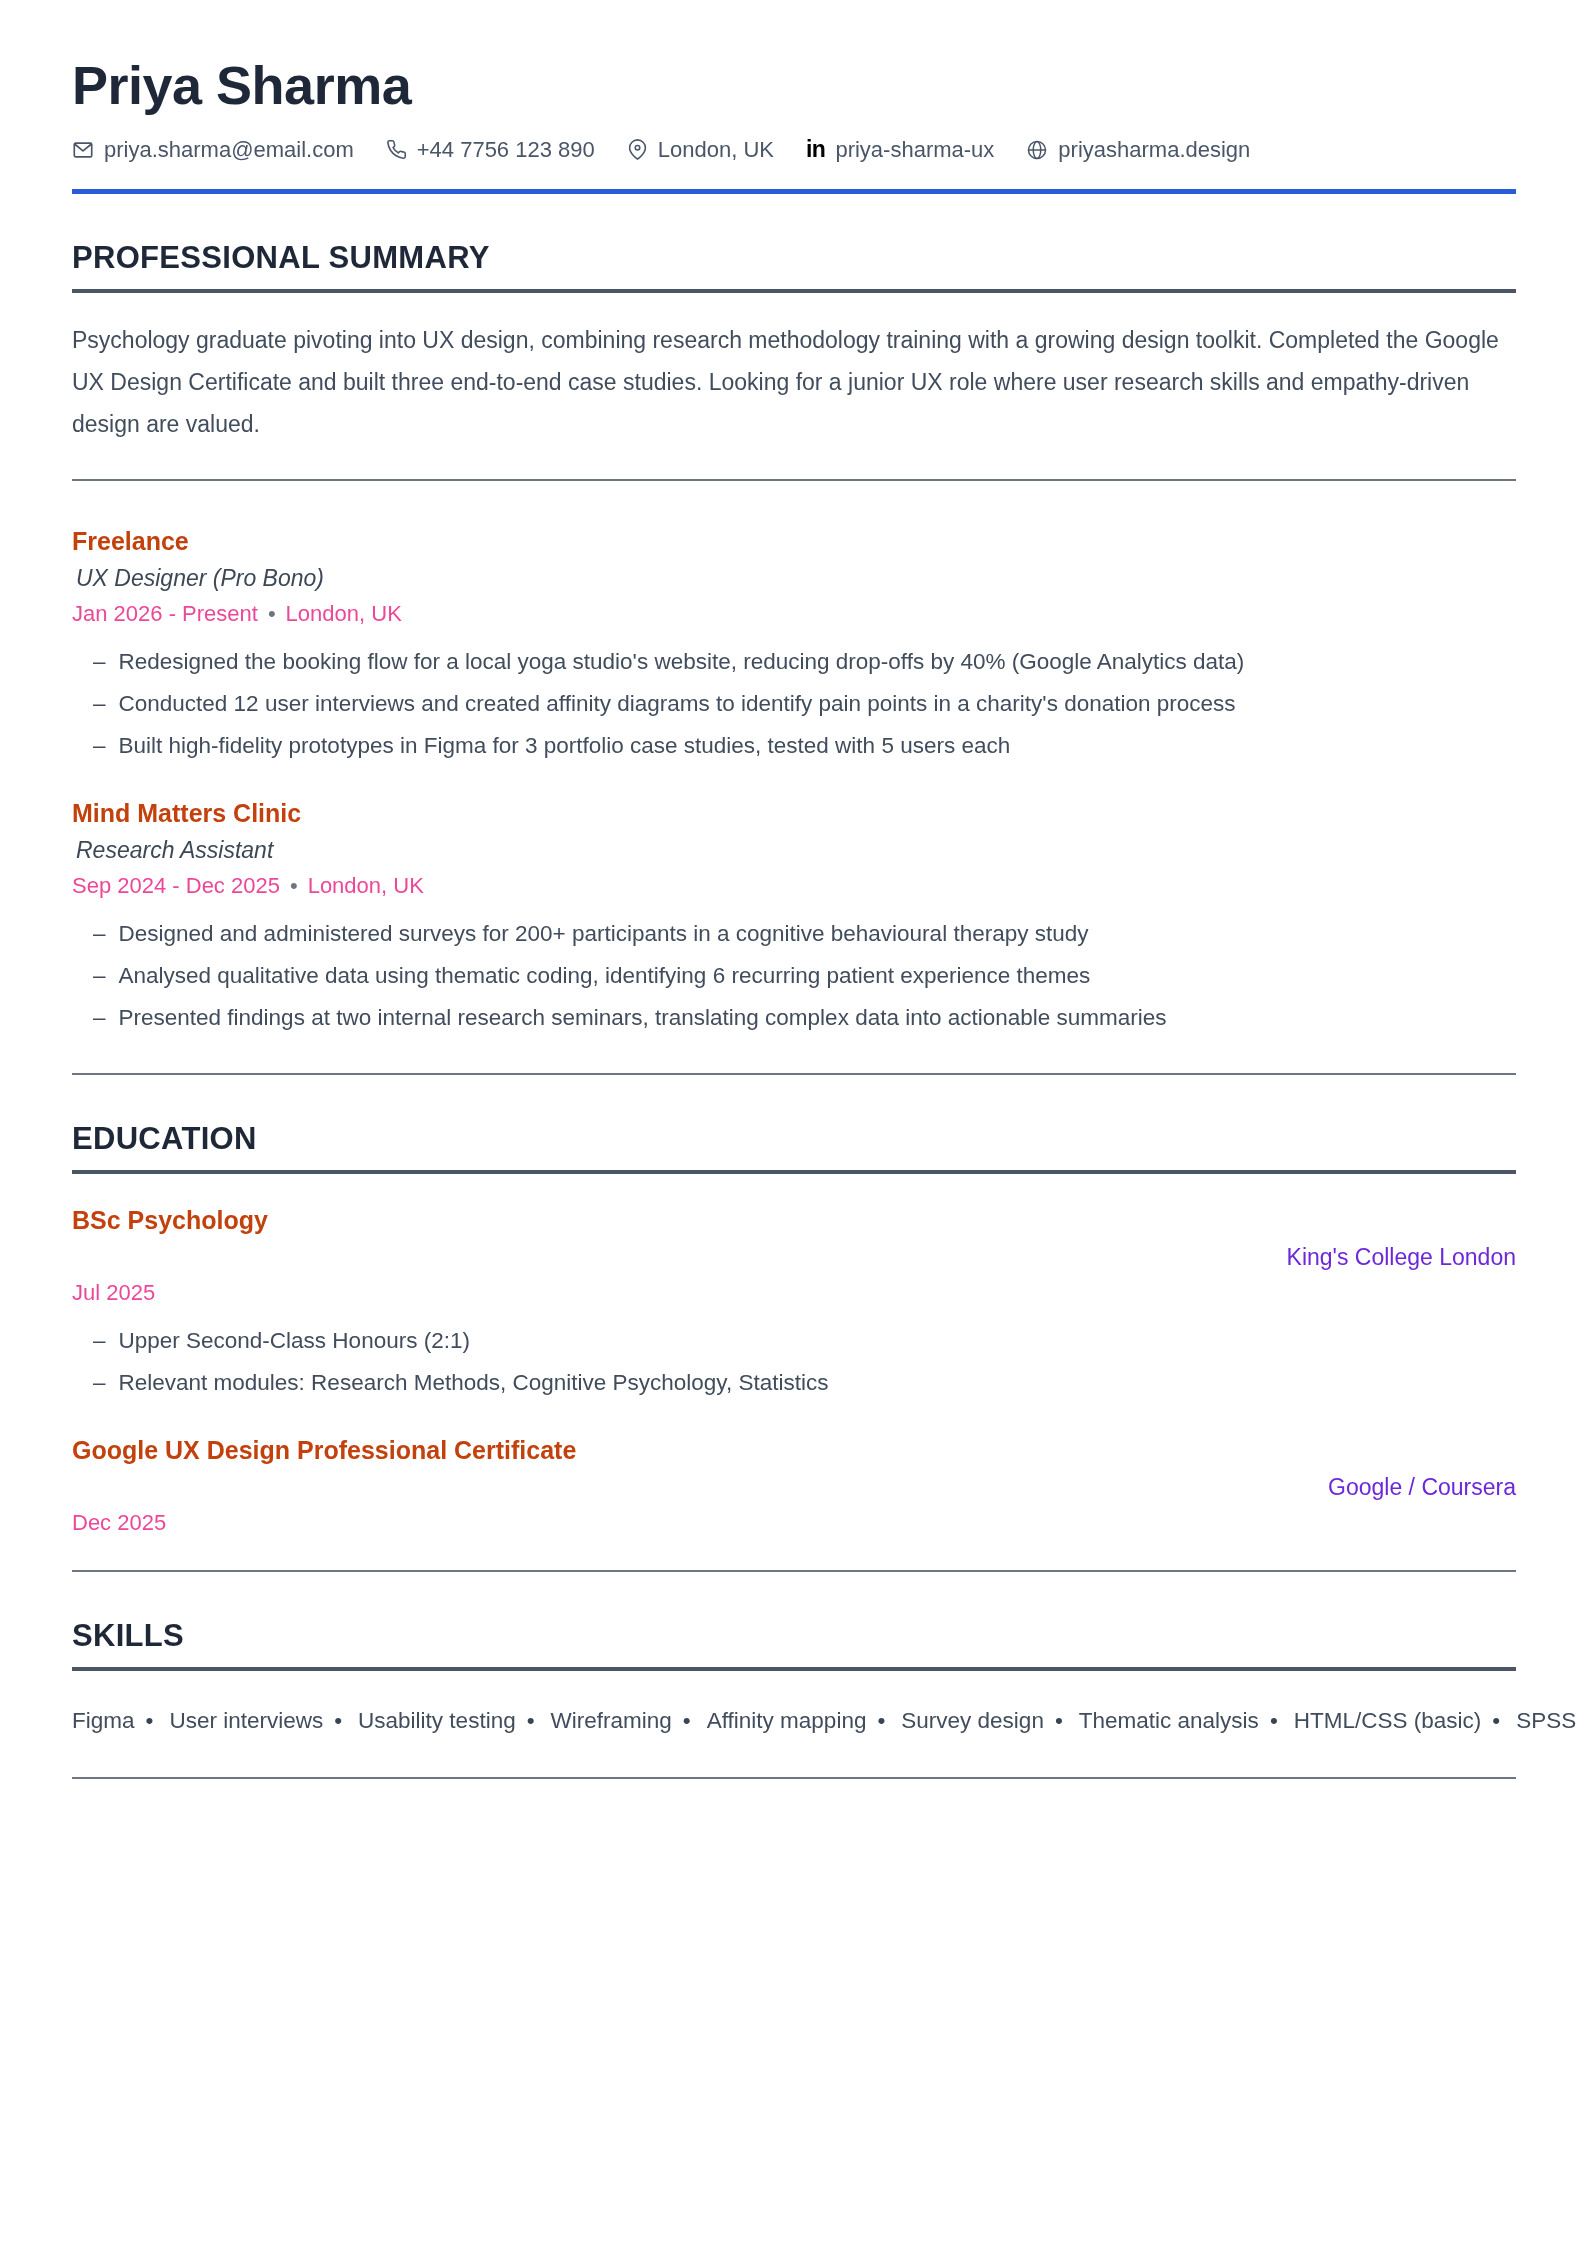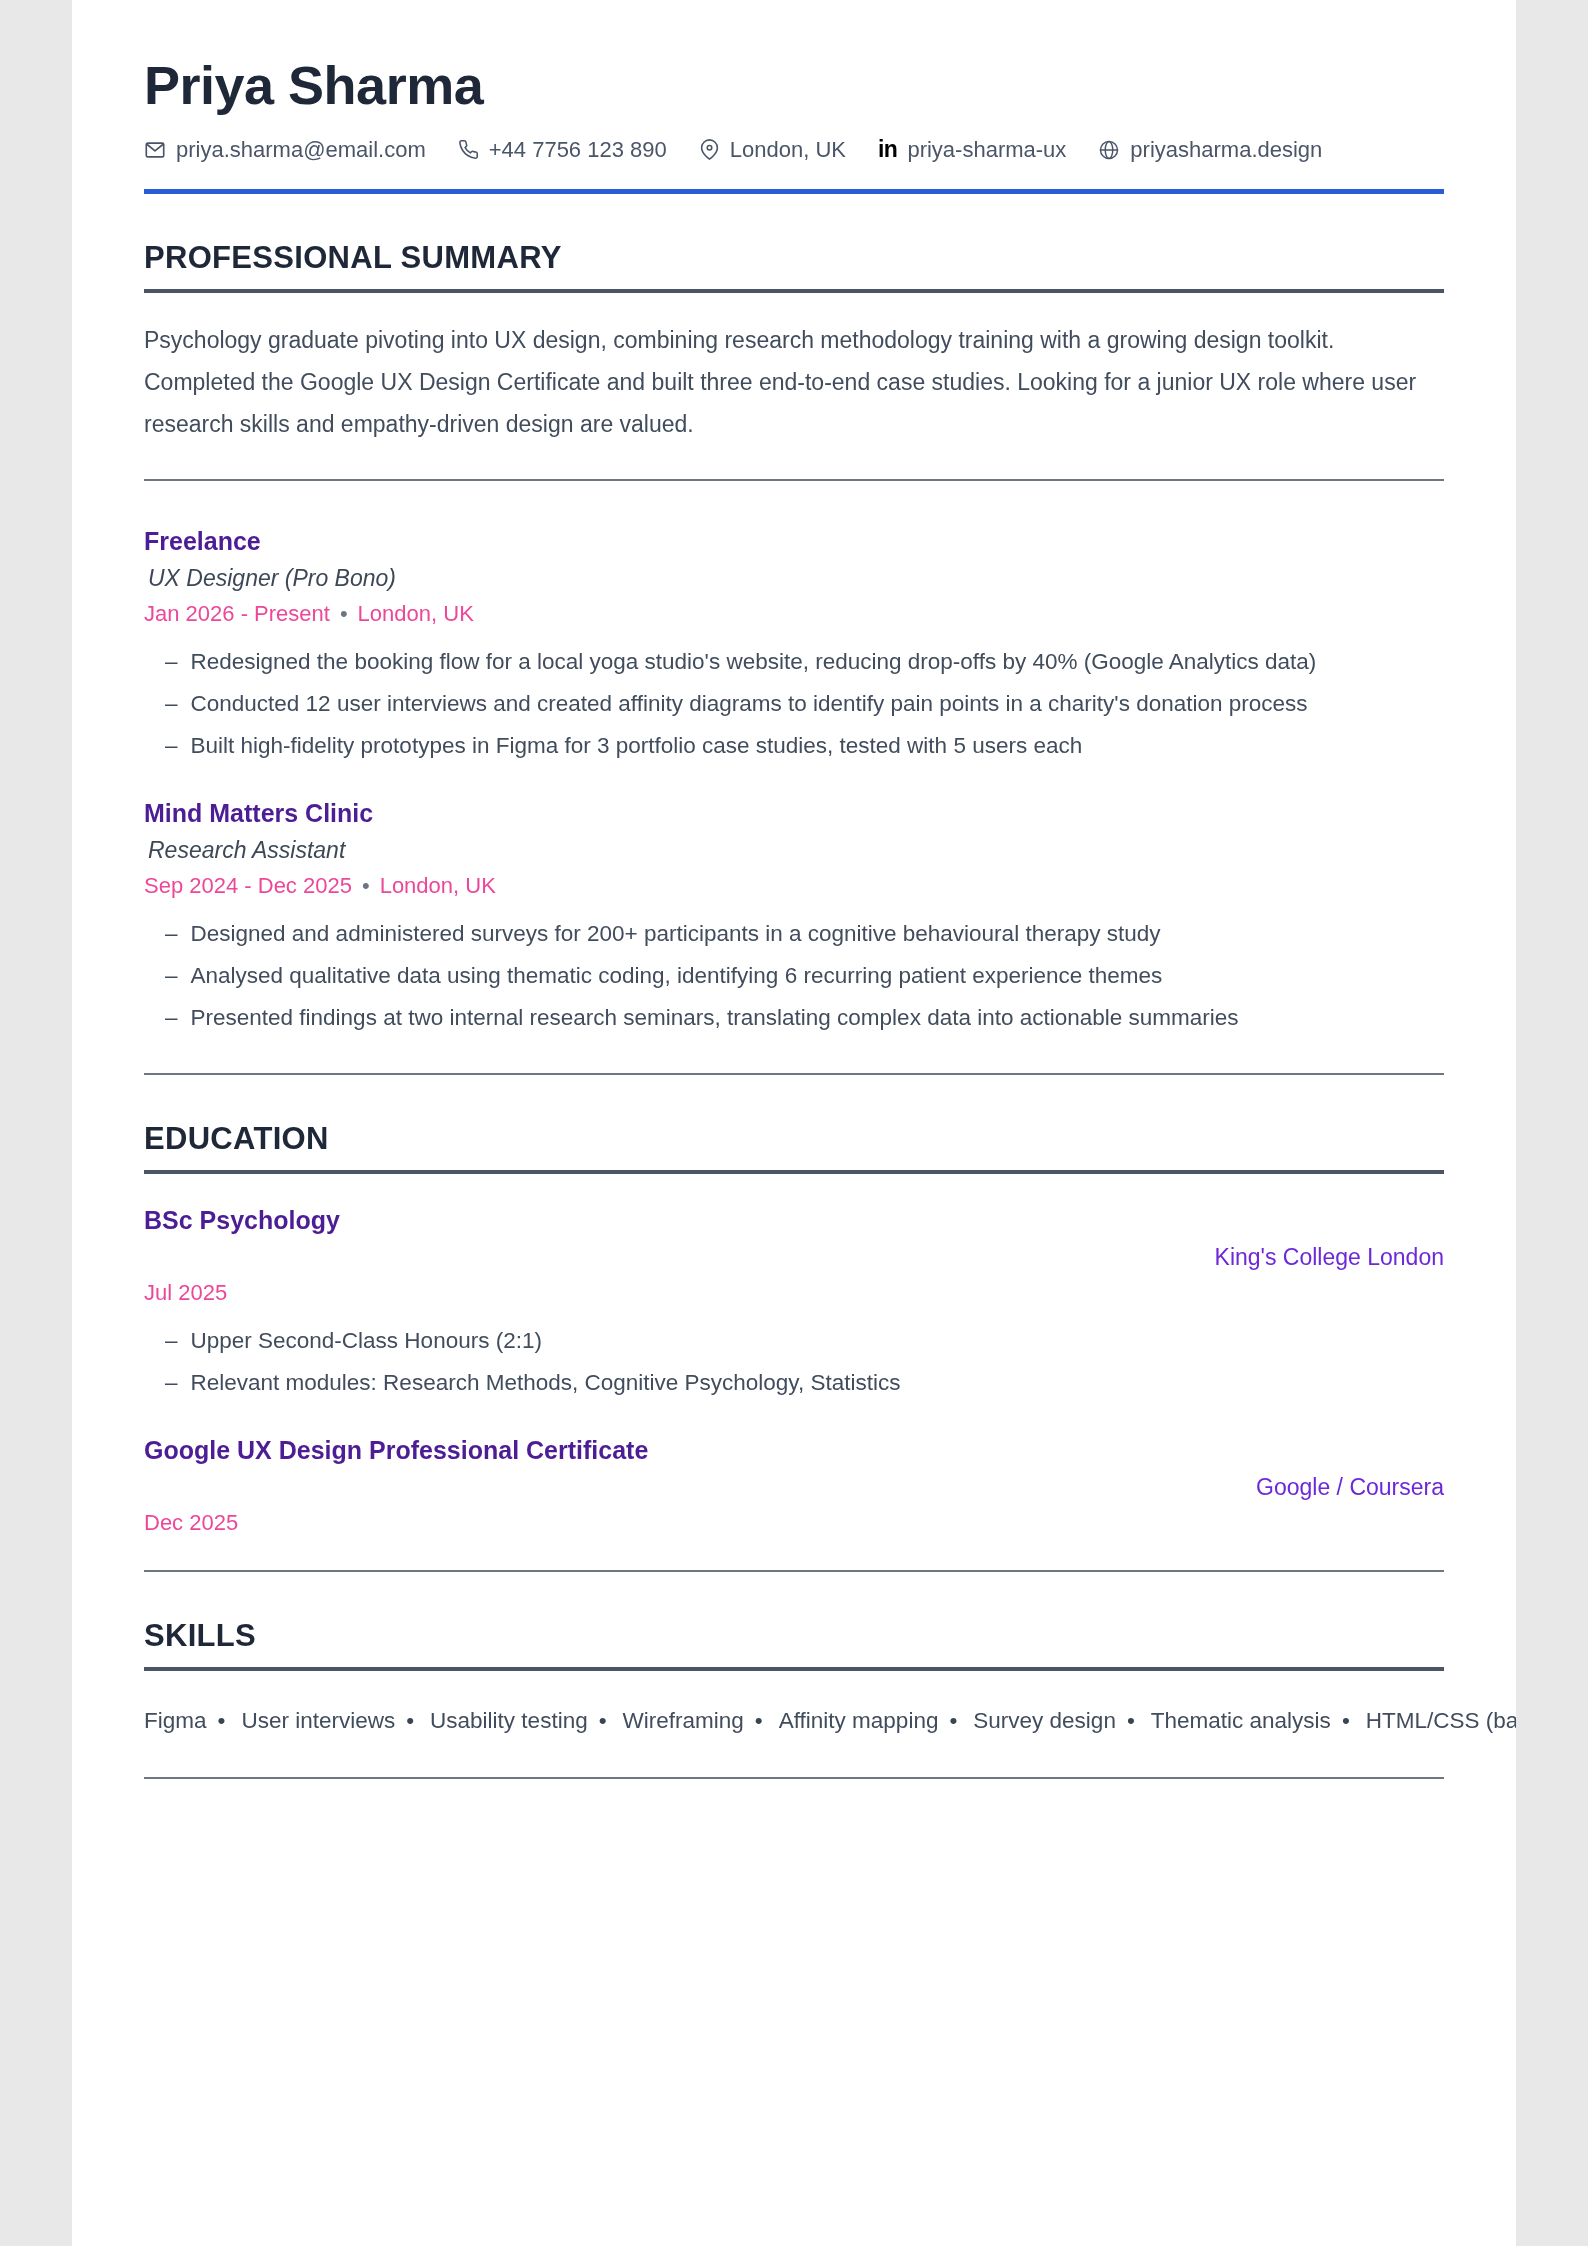--- a/index.html
+++ b/index.html
@@ -1,17 +1,17 @@
 <!DOCTYPE html>
 <html><head>
 <meta charset="utf-8">
 <style>
   html,body { margin:0; padding:0; background:#e8e8e8; }
   .page {
-    width:1444px; height:2246px; box-sizing:border-box;
+    width:1588px; height:2246px; box-sizing:border-box;
     margin:0 auto; background:#ffffff;
     padding:54px 72px 0 72px;
     font-family:"Liberation Sans","DejaVu Sans",sans-serif;
     color:#414c5c; overflow:hidden;
   }
 
   
   .name {
     margin:0; font-size:54px; line-height:1.15; font-weight:700;
     color:#1f2838; letter-spacing:-0.5px;
@@ -31,21 +31,21 @@
     margin:0; font-size:31px; font-weight:700; color:#1f2838;
     padding-bottom:13px; border-bottom:4px solid #4b5564; letter-spacing:0.3px;
   }
   .section-sep { border:none; border-top:2px solid #6e7781; margin:34px 0 0 0; }
 
   
   .summary-text { margin:26px 0 0 0; font-size:23px; line-height:42px; color:#414c5c; }
 
   
   .entry { margin-top:32px; }
-  .entry-company { margin:0; font-size:25px; font-weight:700; color:#4c1d95; }
+  .entry-company { margin:0; font-size:25px; font-weight:700; color:#c2410c; }
   .entry-role   { margin:9px 0 0 4px; font-size:23px; font-style:italic; color:#3d4856; }
   .entry-school { margin:9px 0 0 0; font-size:23px; color:#6d28d9;text-align:right; }
   .entry-date   { margin:9px 0 0 0; font-size:22px; color:#ec4899; }
   .entry-loc::before { content:"\2022"; margin:0 10px; color:#6d7582; }
 
   .bullets { list-style:none; margin:14px 0 0 0; padding:0 0 0 21px; }
   .bullets li { display:flex; font-size:22.5px; line-height:42px; color:#414c5c; }
   .bullets li::before { content:"\2013"; margin-right:13px; flex:0 0 auto; }
 
   

